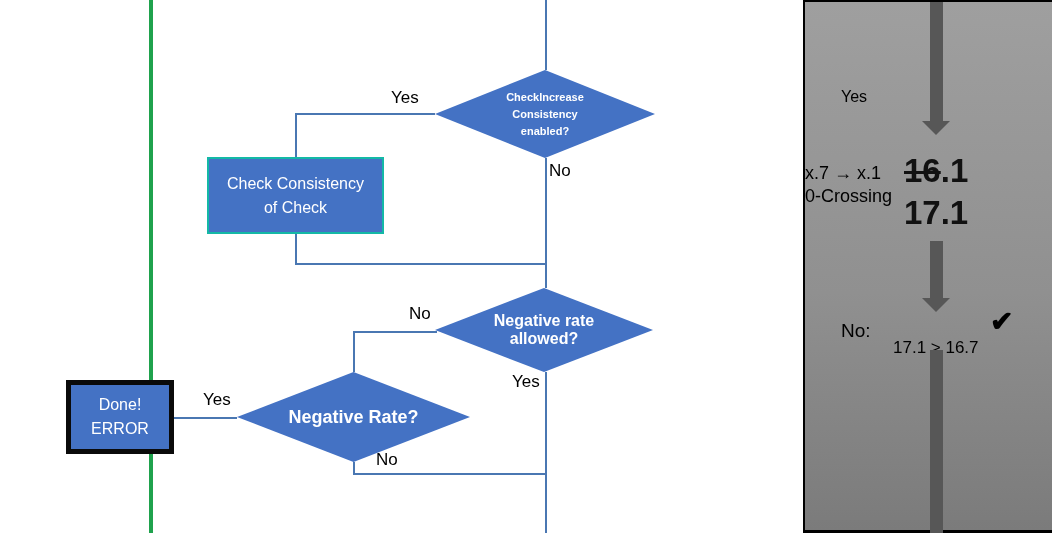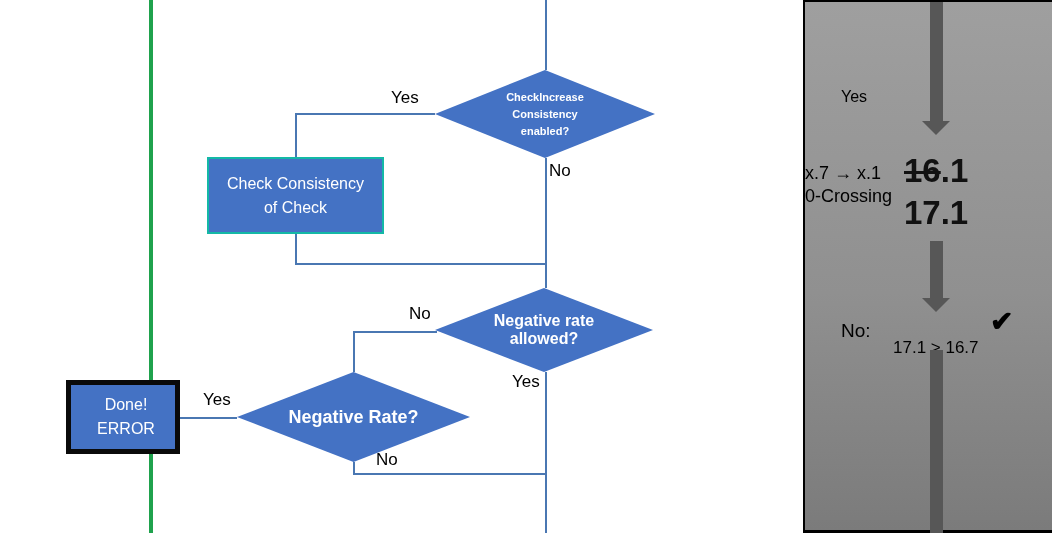--- a/index.html
+++ b/index.html
@@ -20,21 +20,21 @@
     color:#fff;font-weight:600;z-index:3;
   }
   .proc{
     position:absolute;background:#4472c4;border:2px solid #14b8a6;
     display:flex;flex-direction:column;align-items:center;justify-content:center;
     text-align:center;color:#fff;z-index:3;
   }
   .terminator{
     position:absolute;background:#4472c4;border:5px solid #0a0a0a;
     display:flex;flex-direction:column;align-items:center;justify-content:center;
-    text-align:center;color:#fff;z-index:4;padding-left:6px;
+    text-align:center;color:#fff;z-index:4;
   }
   .lbl{position:absolute;color:#000;font-size:17px;z-index:5;white-space:nowrap;}
   
   #panel{
     position:absolute;left:803px;top:0;width:249px;height:533px;
     background:linear-gradient(180deg,#9f9f9f 0%,#909090 55%,#7b7b7b 100%);
     border-left:2px solid #000;border-top:2px solid #000;border-bottom:3px solid #000;
     box-sizing:border-box;
   }
   .shaft{position:absolute;background:#575757;}

